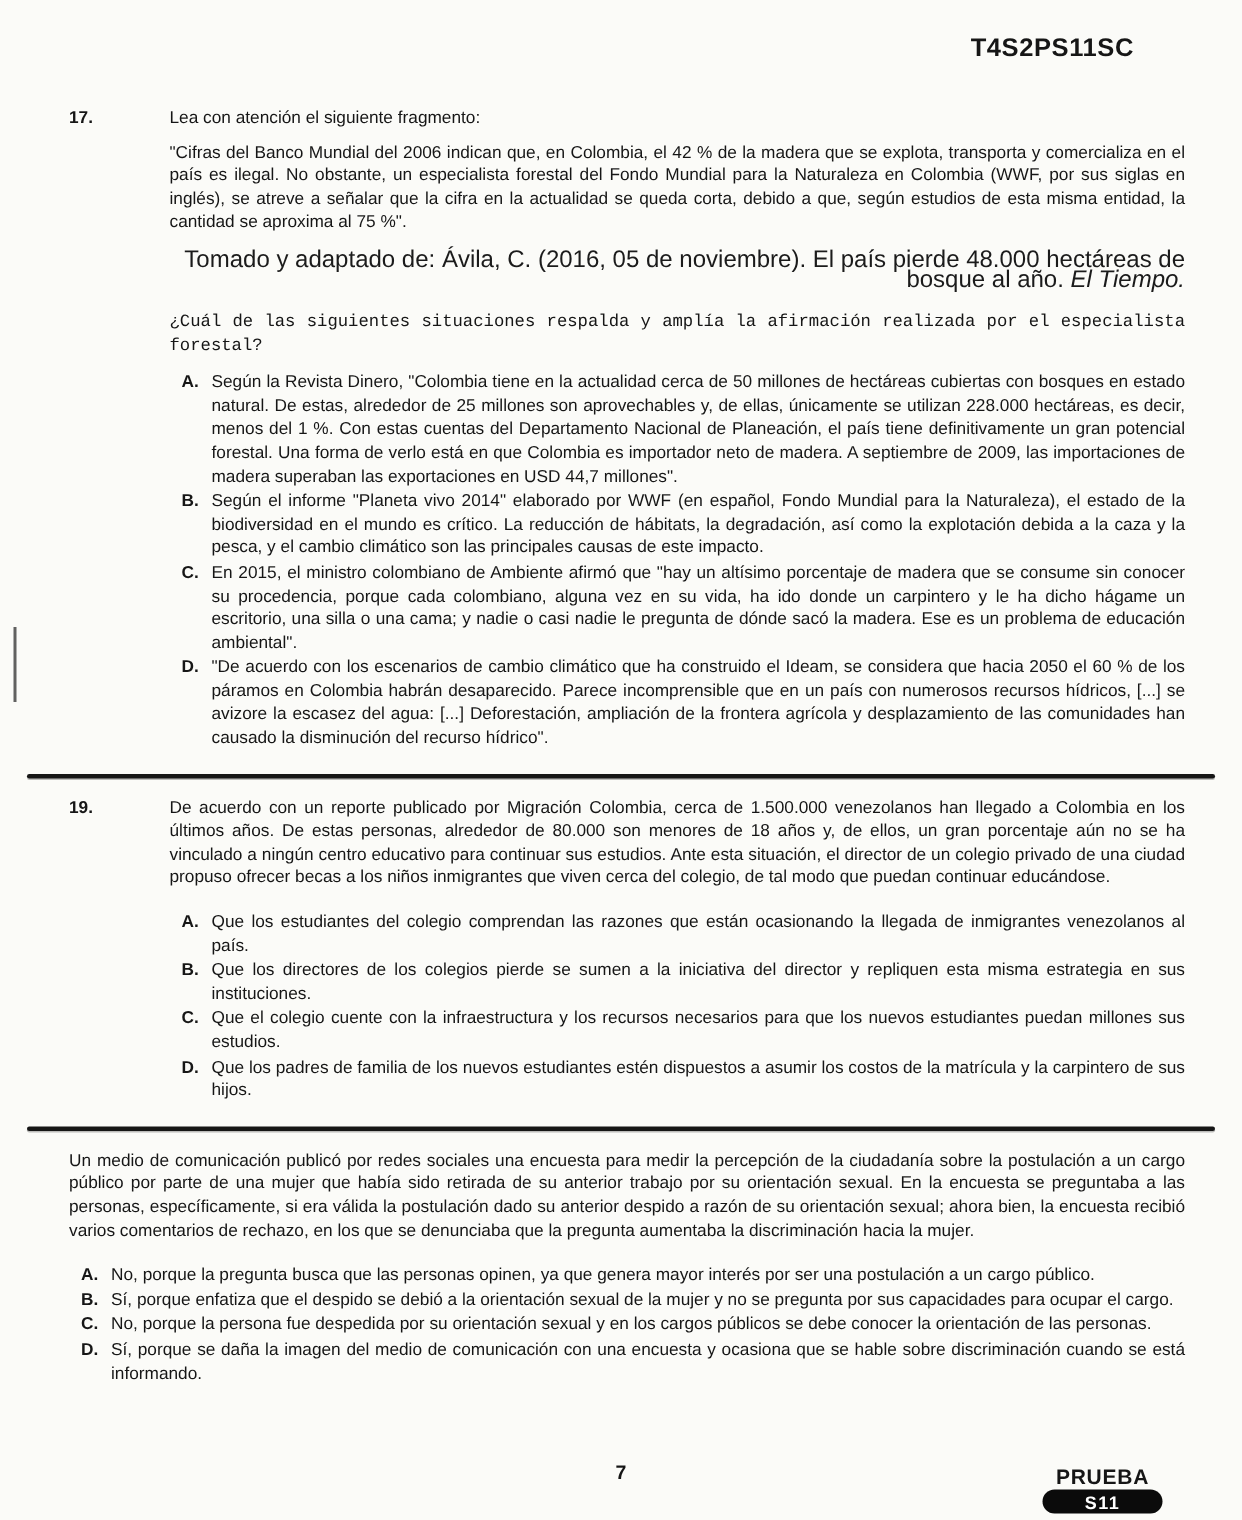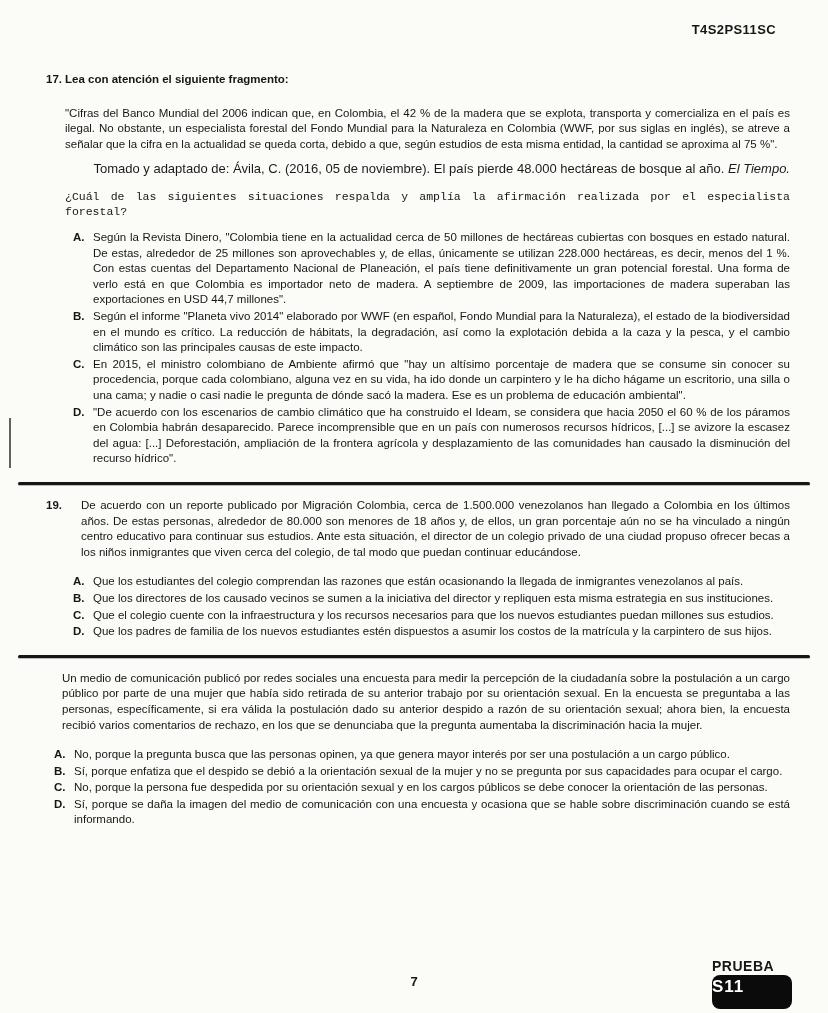--- a/index.html
+++ b/index.html
@@ -9,57 +9,57 @@
     font-family:"Liberation Sans", sans-serif;
     background:#fbfbf8;
     color:#161616;
     overflow:hidden;
   }
   .page {
     position:absolute; inset:0;
     padding:72px 38px 60px 46px;
   }
   .header-code {
-    position:absolute; top:22px; right:52px;
-    font-weight:700; font-size:13px; letter-spacing:.4px;
+    position:absolute; top:22px; right:72px;
+    font-weight:700; font-size:17px; letter-spacing:.4px;
   }
-  .question { display:flex; font-size:11.5px; line-height:15.6px; }
+  .question { display:flex; font-size:11.5px; line-height:15.6px;gap:48px; }
   .q-num { flex:0 0 19px; font-weight:700; padding-top:0; }
   .q-body { flex:1; text-align:justify; }
-  .intro { margin-bottom:18px;font-weight:bold; }
+  .intro { margin-bottom:7px; }
   .quote { margin-bottom:10px; }
   .source {
-    font-size:13px; line-height:13.5px; text-align:right;
+    font-size:16px; line-height:13.5px; text-align:right;
     margin-bottom:13px; color:#1b1b1b;
   }
   .prompt { margin-bottom:10px;font-family:Liberation Mono, monospace; }
-  .body-par { margin-bottom:14px;margin-left:16px; }
+  .body-par { margin-bottom:14px; }
   .opts { margin-left:8px; }
   .option { display:flex; margin-bottom:1px; }
   .opt-letter { flex:0 0 20px; font-weight:700; }
   .opt-text { flex:1; text-align:justify; }
   .divider {
     height:3px; background:#161616; border-radius:2px;
     margin:14px -20px 13px -28px;
     box-shadow:0 1px 0 rgba(0,0,0,.25);
   }
   .artifact-line {
     position:absolute; left:9px; top:418px; width:2px; height:50px;
     background:#2e2e2e; opacity:.75;
   }
   .page-number {
     position:absolute; bottom:24px; left:0; right:0;
     text-align:center; font-weight:700; font-size:13px;
   }
-  .prueba { position:absolute; right:36px; bottom:4px; width:80px; text-align:left; }
+  .prueba { position:absolute; right:53px; bottom:4px; width:80px; text-align:center; }
   .prueba-label { font-weight:700; font-size:14px; letter-spacing:.5px; }
   .prueba-code {
     margin-top:1px; background:#0b0b0b; color:#fff;
-    font-weight:700; font-size:17px; letter-spacing:1px;
-    border-radius:8px; padding:2px 0 12px;
+    font-weight:700; font-size:12px; letter-spacing:1px;
+    border-radius:8px; padding:2px 0 0;
   }
 </style>
 </head>
 <body>
 
 <div class="header-code">T4S2PS11SC</div>
 <div class="artifact-line"></div>
 
 <div class="page">
 
@@ -97,21 +97,21 @@
     <span class="q-num">19.</span>
     <div class="q-body">
       <p class="body-par">De acuerdo con un reporte publicado por Migración Colombia, cerca de 1.500.000 venezolanos han llegado a Colombia en los últimos años. De estas personas, alrededor de 80.000 son menores de 18 años y, de ellos, un gran porcentaje aún no se ha vinculado a ningún centro educativo para continuar sus estudios. Ante esta situación, el director de un colegio privado de una ciudad propuso ofrecer becas a los niños inmigrantes que viven cerca del colegio, de tal modo que puedan continuar educándose.</p>
       <div class="opts">
         <div class="option">
           <span class="opt-letter">A.</span>
           <span class="opt-text">Que los estudiantes del colegio comprendan las razones que están ocasionando la llegada de inmigrantes venezolanos al país.</span>
         </div>
         <div class="option">
           <span class="opt-letter">B.</span>
-          <span class="opt-text">Que los directores de los causado vecinos se sumen a la iniciativa del director y repliquen esta misma estrategia en sus instituciones.</span>
+          <span class="opt-text">Que los directores de los colegios pierde se sumen a la iniciativa del director y repliquen esta misma estrategia en sus instituciones.</span>
         </div>
         <div class="option">
           <span class="opt-letter">C.</span>
           <span class="opt-text">Que el colegio cuente con la infraestructura y los recursos necesarios para que los nuevos estudiantes puedan millones sus estudios.</span>
         </div>
         <div class="option">
           <span class="opt-letter">D.</span>
           <span class="opt-text">Que los padres de familia de los nuevos estudiantes estén dispuestos a asumir los costos de la matrícula y la carpintero de sus hijos.</span>
         </div>
       </div>

